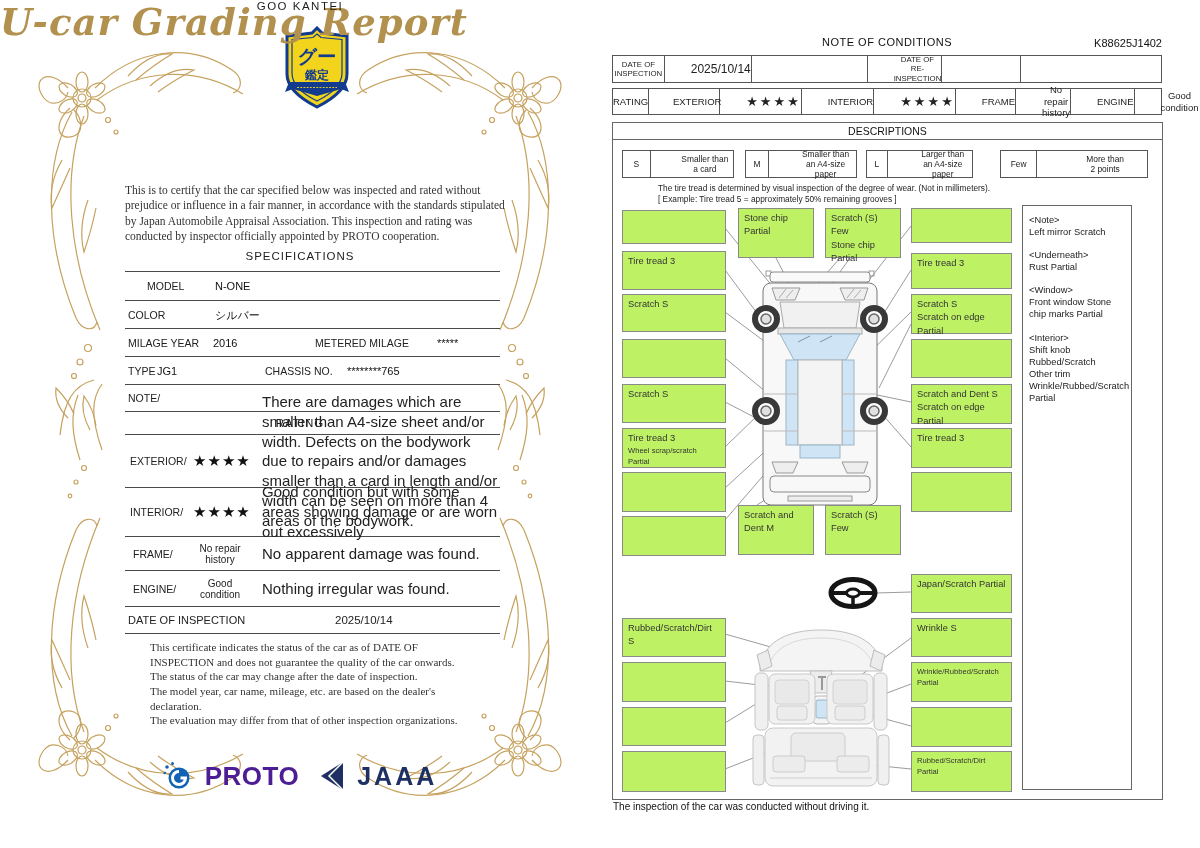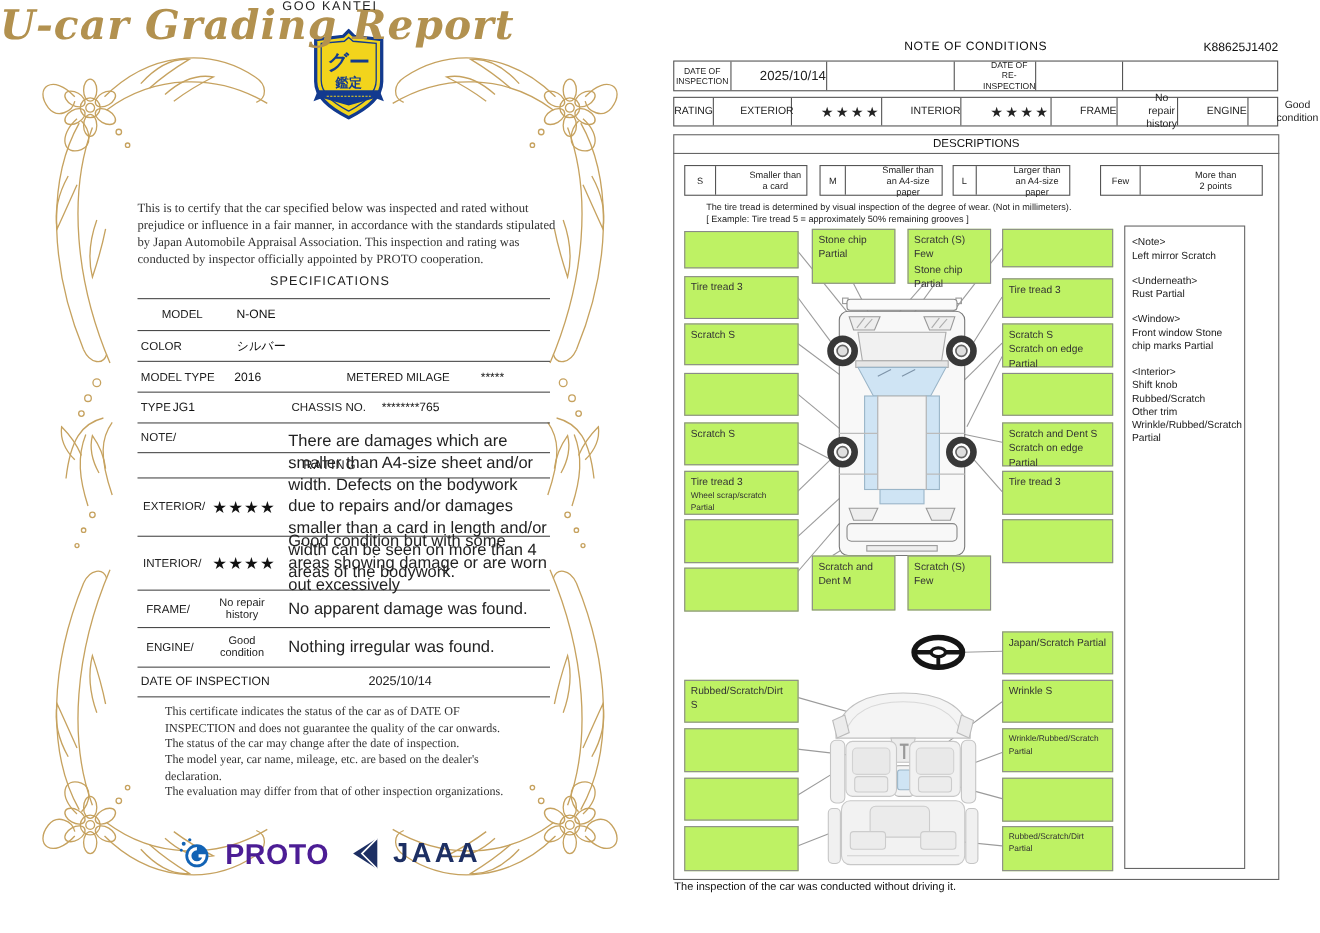--- a/index.html
+++ b/index.html
@@ -39,21 +39,21 @@
   .tbl .c:last-child{border-right:none;}
   .h-lbl{font-size:7.8px;line-height:1.2;white-space:pre-line;}
   .h-val{font-size:12px;}
   .rb-lbl{font-size:9.5px;}
   .rb-stars{font-size:13px;letter-spacing:2px;}
   .rb-val{font-size:9.5px;line-height:1.2;white-space:pre-line;}
   .bigbox{left:612px;top:122px;width:549px;height:676px;border:1px solid #666;box-sizing:content-box;}
   .desc-head{left:612px;top:122px;width:551px;height:18px;line-height:18px;text-align:center;
              font-size:10.5px;color:#111;border-bottom:1px solid #666;box-sizing:border-box;}
   .leg .c{font-size:8.4px;line-height:1.2;white-space:pre-line;}
-  .tread{left:642px;width:420px;font-size:8.3px;color:#222;}
+  .tread{left:658px;width:420px;font-size:8.3px;color:#222;}
   .abox{position:absolute;border:1px solid #8a8a8a;background:#bef264;padding:3px 5px;
         font-size:9.3px;line-height:1.45;color:#333;box-sizing:border-box;}
   .abox .sm{font-size:7.6px;}
   .notes{left:1022px;top:205px;width:110px;height:585px;border:1px solid #666;background:#fff;
          padding:8px 6px;box-sizing:border-box;font-size:9.3px;line-height:1.3;color:#222;}
   .notes .sect{margin-bottom:11px;}
   .footer{left:613px;top:801px;width:550px;font-size:10px;color:#111;}
 
   svg .ld{stroke:#9b9b9b;stroke-width:1;}
   svg text{font-family:"Liberation Sans",sans-serif;}
@@ -132,21 +132,21 @@
   <div class="abs ltable" style="top:271px">
     <div class="lrow" style="height:28px">
       <span class="lbl" style="left:22px">MODEL</span>
       <span class="val" style="left:90px">N-ONE</span>
     </div>
     <div class="lrow" style="height:27px">
       <span class="lbl" style="left:3px">COLOR</span>
       <span class="val" style="left:90px">シルバー</span>
     </div>
     <div class="lrow" style="height:27px">
-      <span class="lbl" style="left:3px">MODEL TYPE</span>
+      <span class="lbl" style="left:3px">MILAGE YEAR</span>
       <span class="val" style="left:88px">2016</span>
       <span class="lbl" style="left:190px">METERED MILAGE</span>
       <span class="val" style="left:312px">*****</span>
     </div>
     <div class="lrow" style="height:27px">
       <span class="lbl" style="left:3px">TYPE</span>
       <span class="val" style="left:32px">JG1</span>
       <span class="lbl" style="left:140px">CHASSIS NO.</span>
       <span class="val" style="left:222px">********765</span>
     </div>

